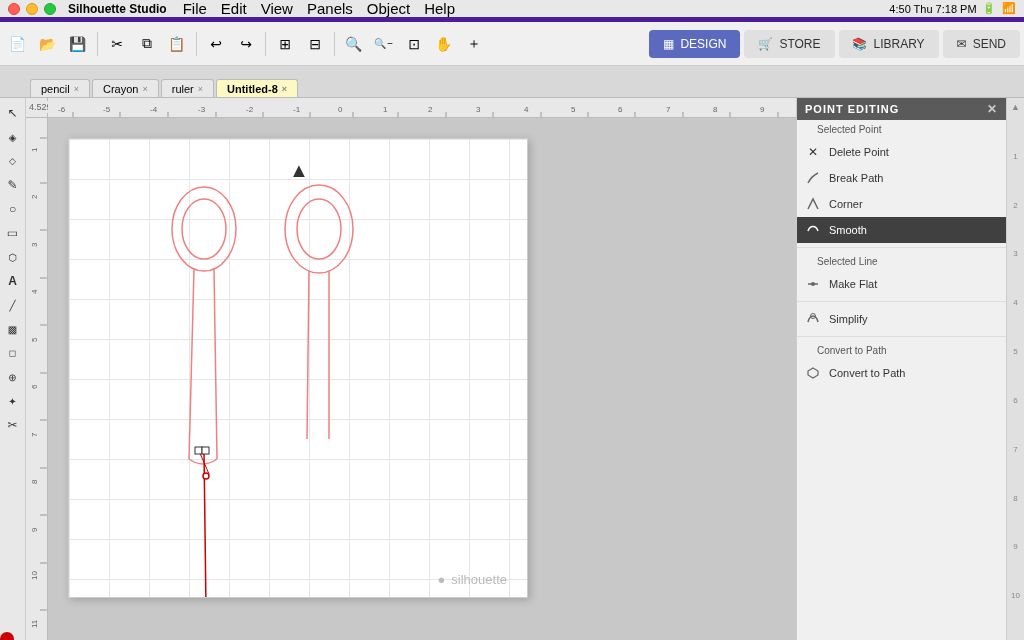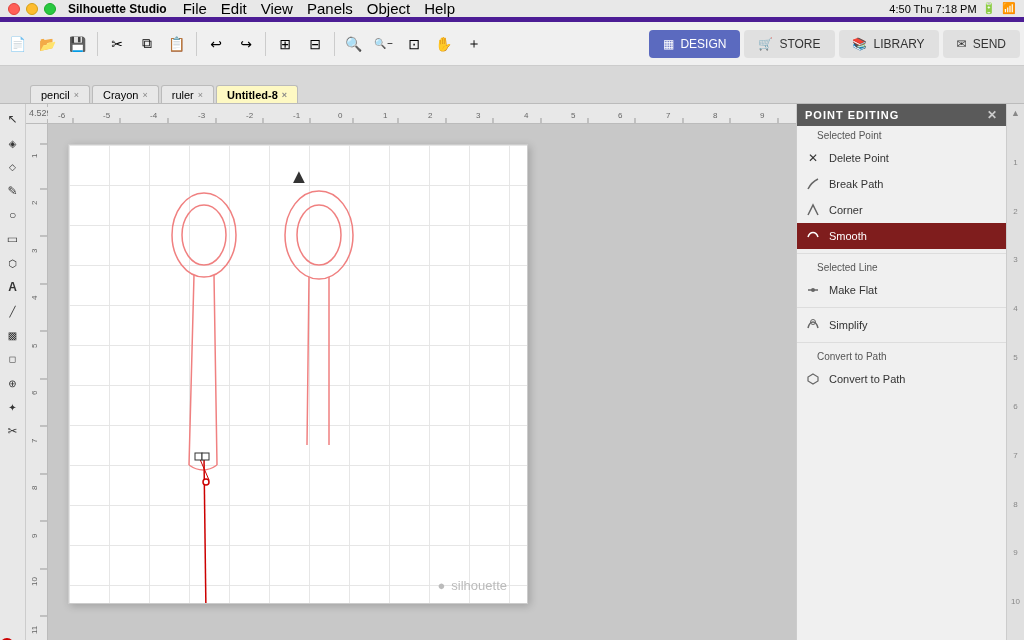--- a/index.html
+++ b/index.html
@@ -39,21 +39,21 @@
       padding: 4px 14px; height: 28px; border-radius: 4px;
       display: flex; align-items: center; gap: 6px; cursor: pointer; font-size: 12px;
     }
     .nav-btn-design { background: #5b6abf; color: white; }
     .nav-btn-store { background: #e0e0e0; color: #333; }
     .nav-btn-library { background: #e0e0e0; color: #333; }
     .nav-btn-send { background: #e0e0e0; color: #333; }
 
     
     #tabbar {
-      width: 100%; height: 38px; background: #d8d8d8;
+      width: 100%; height: 32px; background: #d8d8d8;
       display: flex; align-items: flex-end; padding: 0 30px;
       border-bottom: 1px solid #bbb;
     }
     .tab {
       padding: 2px 10px; height: 18px; background: #e8e8e8;
       border: 1px solid #bbb; border-bottom: none; border-radius: 3px 3px 0 0;
       font-size: 11px; cursor: pointer; display: flex; align-items: center; gap: 4px;
       margin-right: 2px;
     }
     .tab.active { background: #fef9c3; font-weight: bold; }
@@ -135,21 +135,21 @@
     }
     .panel-close { cursor: pointer; font-size: 12px; color: #ccc; }
     .panel-section-title {
       padding: 4px 20px; font-size: 10px; color: #555; font-weight: normal;
       background: #f0f0f0;
     }
     .panel-item {
       display: flex; align-items: center; gap: 8px;
       padding: 5px 8px; cursor: pointer; font-size: 11px; color: #333;
     }
-    .panel-item.active { background: #7f1d1d; color: white; }
+    .panel-item.active { background: #404040; color: white; }
     .panel-item-icon { width: 16px; height: 16px; display: flex; align-items: center; justify-content: center; font-size: 12px; }
     .panel-divider { height: 1px; background: #ddd; margin: 4px 0; }
 
     
     #far-right {
       width: 18px; background: #e0e0e0; border-left: 1px solid #ccc;
       display: flex; flex-direction: column; align-items: center; justify-content: space-between;
       padding: 4px 0;
     }
     .far-right-item { font-size: 9px; color: #888; writing-mode: vertical-rl; }

